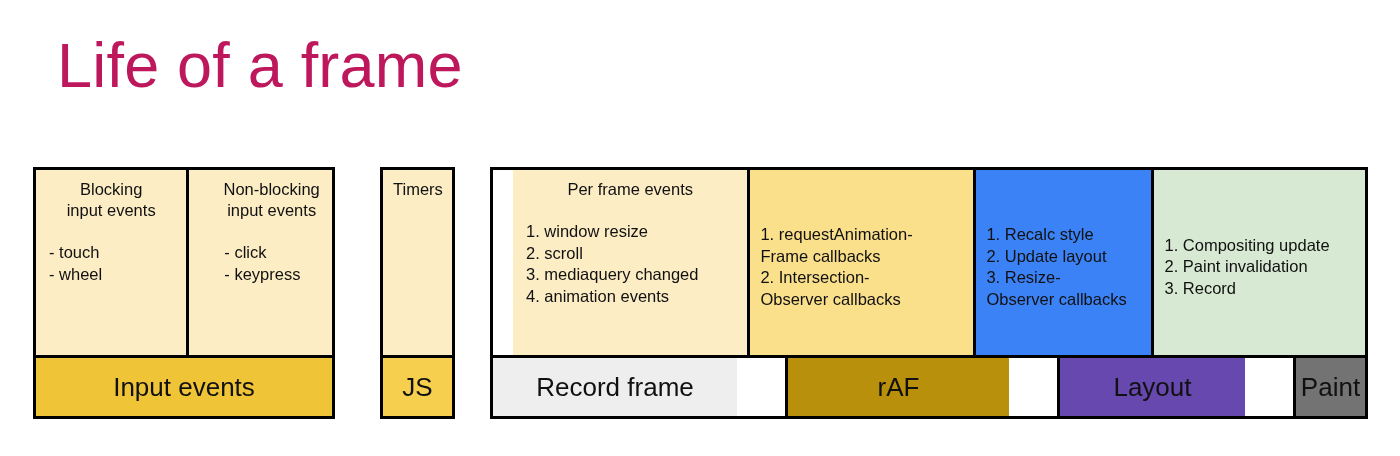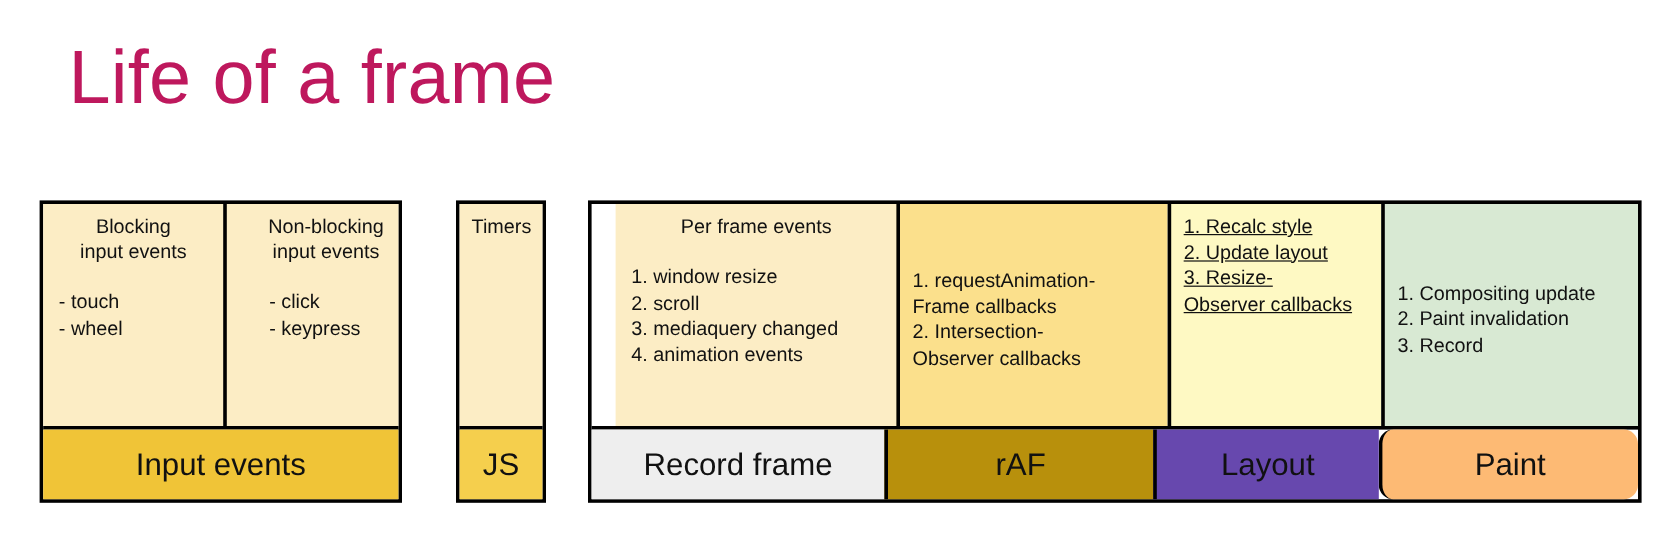--- a/index.html
+++ b/index.html
@@ -75,20 +75,21 @@
     display: flex;
     align-items: center;
     justify-content: center;
     font-size: 26px;
     line-height: 1;
     color: #111111;
     overflow: hidden;
   }
   .bar + .bar {
     border-left: 3px solid #000000;
+    margin-left: 48px;
   }
 
   .panel-heading {
     text-align: center;
     font-size: 16.5px;
     line-height: 21px;
     white-space: pre-line;
   }
   .panel-body {
     font-size: 16.5px;
@@ -178,36 +179,36 @@
 4. animation events</div>
       </div>
 
       <div class="panel" id="panel-raf" style="background:#fbe08c; display:flex; align-items:center;">
         <div class="panel-body tight">1. requestAnimation-
 Frame callbacks
 2. Intersection-
 Observer callbacks</div>
       </div>
 
-      <div class="panel" id="panel-layout" style="background:#fef9c3; display:flex; align-items:flex-start;text-decoration:underline;">
+      <div class="panel" id="panel-layout" style="background:#3b82f6; display:flex; align-items:center;">
         <div class="panel-body tight">1. Recalc style
 2. Update layout
 3. Resize-
 Observer callbacks</div>
       </div>
 
       <div class="panel" id="panel-paint" style="background:#d8e9d3; display:flex; align-items:center;">
         <div class="panel-body tight">1. Compositing update
 2. Paint invalidation
 3. Record</div>
       </div>
 
     </div>
 
     <div class="bar-row">
       <div class="bar" id="bar-beginframe" style="background:#eeeeee;">Record frame</div>
       <div class="bar" id="bar-raf" style="background:#b8900c;">rAF</div>
       <div class="bar" id="bar-layout" style="background:#6748ae;">Layout</div>
-      <div class="bar" id="bar-paint" style="background:#fdba74;border-radius:12px;">Paint</div>
+      <div class="bar" id="bar-paint" style="background:#737373;">Paint</div>
     </div>
   </div>
 
 </div>
 
 </body></html>

